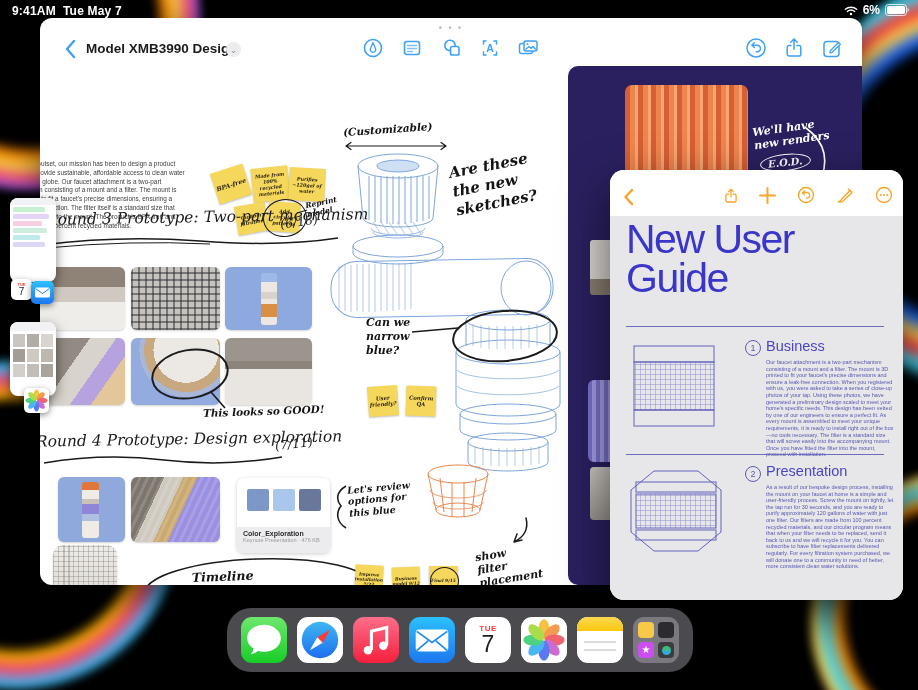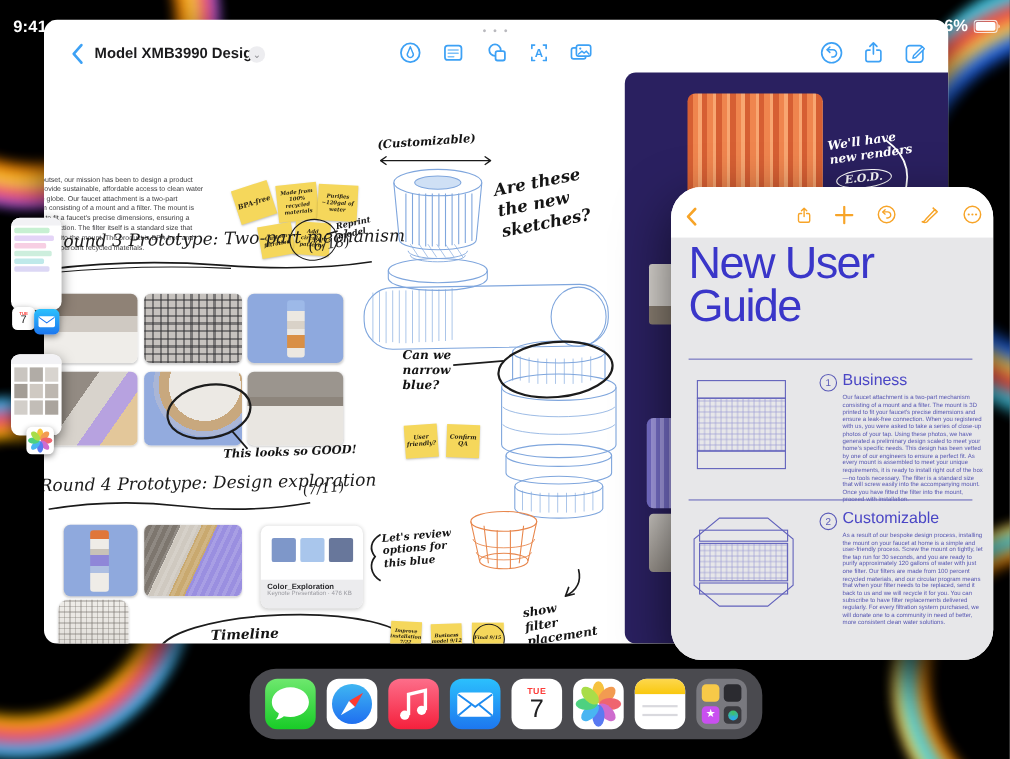--- a/index.html
+++ b/index.html
@@ -17,21 +17,21 @@
   .r2{left:-150px;top:360px;width:330px;height:330px;
       background:radial-gradient(circle,transparent 52%,#ffb300 56%,#ff4d7e 62%,#3fc3ff 68%,transparent 74%)}
   .r3{left:800px;top:-30px;width:360px;height:420px;
       background:radial-gradient(circle,transparent 50%,#1f6cff 55%,#ffd34d 60%,#ff4040 65%,#40e0ff 70%,transparent 76%)}
   .r4{left:810px;top:470px;width:300px;height:300px;
       background:radial-gradient(circle,transparent 52%,#ff8a00 57%,#40e0ff 63%,#ffd34d 69%,transparent 75%)}
   .r5{left:-120px;top:-648px;width:1240px;height:680px;border-radius:50%;
       background:radial-gradient(ellipse,transparent 93.5%,#3ec7d9 94.6%,#8ae6ef 95.8%,#2c98b4 96.8%,transparent 97.8%)}
 
   
-  .statusbar{left:0;top:12px;width:100%;height:20px;z-index:60;color:#fff;font-size:15px;font-weight:700}
+  .statusbar{left:0;top:0;width:100%;height:20px;z-index:60;color:#fff;font-size:12px;font-weight:700}
   .sb-left{position:absolute;left:12px;top:4px;letter-spacing:.2px}
   .sb-right{position:absolute;right:8px;top:3px;display:flex;align-items:center;gap:5px}
 
   
   .ffwin{left:40px;top:18px;width:822px;height:567px;background:#fff;border-radius:12px;
          overflow:hidden;z-index:10;box-shadow:0 12px 34px rgba(0,0,0,.55)}
   .handle{color:#b9b9be;font-size:9px;letter-spacing:2px;font-weight:700}
   .fftitle{font-size:13.5px;font-weight:700;color:#1b1b1d}
   .chip{width:15px;height:15px;border-radius:50%;background:#ededf0;color:#8e8e93;font-size:9px;
         display:flex;align-items:center;justify-content:center}
@@ -50,21 +50,21 @@
   .purple{background:#2a2060;border-radius:10px 0 0 10px}
   .flute{background:repeating-linear-gradient(90deg,#d65f33 0 5px,#ef854e 5px 10px,#f8a671 10px 13px);
          border-radius:7px 7px 2px 2px}
 
   .filecard{background:#fff;border-radius:7px;box-shadow:0 1px 4px rgba(0,0,0,.2);overflow:hidden}
   .fc-name{font-size:7px;font-weight:700;color:#2b2b2e}
   .fc-meta{font-size:5.6px;color:#9a9aa0}
   .swatch{width:22px;height:22px;border-radius:2px}
 
   
-  .guide{left:610px;top:170px;width:293px;height:430px;border-radius:28px;z-index:30;
+  .guide{left:610px;top:170px;width:293px;height:430px;border-radius:14px;z-index:30;
          background:#fff;box-shadow:0 18px 48px rgba(0,0,0,.6);overflow:hidden}
   .gd-handle{color:#c8c8cc;font-size:9px;letter-spacing:2px;font-weight:700}
   .gd-content{position:absolute;left:0;top:46px;right:0;bottom:0;background:#e7e7e9}
   .gd-title{font-size:41px;line-height:.95;letter-spacing:-1.5px;color:#3a36c9}
   .gd-hr{height:1px;background:#6d6dbd}
   .gd-num{width:14px;height:14px;border:1px solid #5b5bb8;border-radius:50%;color:#5b5bb8;
           font-size:9px;display:flex;align-items:center;justify-content:center}
   .gd-h{font-size:14.5px;color:#4a46c5}
   .gd-body{font-size:5.5px;line-height:1.2;color:#5757b2;width:128px;text-align:left}
 
@@ -365,21 +365,21 @@
     <div class="abs gd-hr" style="left:16px;top:238px;width:258px"></div>
     <svg class="abs" style="left:18px;top:252px" width="96" height="86" viewBox="0 0 96 86">
         <g stroke="#6262bc" fill="none" stroke-width="1">
           <polygon points="26,3 70,3 93,22 93,64 70,83 26,83 3,64 3,22"></polygon>
           <rect x="8" y="14" width="80" height="10"></rect>
           <rect x="8" y="26" width="80" height="34" fill="url(#xh)"></rect>
           <rect x="8" y="62" width="80" height="10"></rect>
         </g>
       </svg>
     <div class="abs gd-num" style="left:135px;top:250px">2</div>
-    <div class="abs gd-h" style="left:156px;top:247px">Customizable</div>
+    <div class="abs gd-h" style="left:156px;top:247px">Presentation</div>
     <div class="abs gd-body" style="left:156px;top:268px">As a result of our bespoke design process, installing the mount on your faucet at home is a simple and user-friendly process. Screw the mount on tightly, let the tap run for 30 seconds, and you are ready to purify approximately 120 gallons of water with just one filter. Our filters are made from 100 percent recycled materials, and our circular program means that when your filter needs to be replaced, send it back to us and we will recycle it for you. You can subscribe to have filter replacements delivered regularly. For every filtration system purchased, we will donate one to a community in need of better, more consistent clean water solutions.</div>
   </div>
 </div>
 
 <div class="abs thumb" style="left:10px;top:198px;width:46px;height:84px">
   <div style="height:7px;background:#f2f2f5"></div>
   <div class="trow" style="background:#c7f0d2;width:70%"></div>
   <div class="trow" style="background:#e4d4f7;width:78%"></div>
   <div class="trow" style="background:#f7cfe3;width:64%"></div>
   <div class="trow" style="background:#cdeedd;width:74%"></div>

